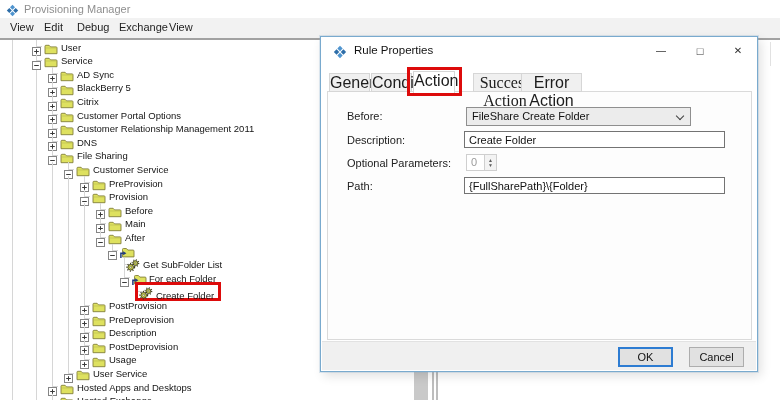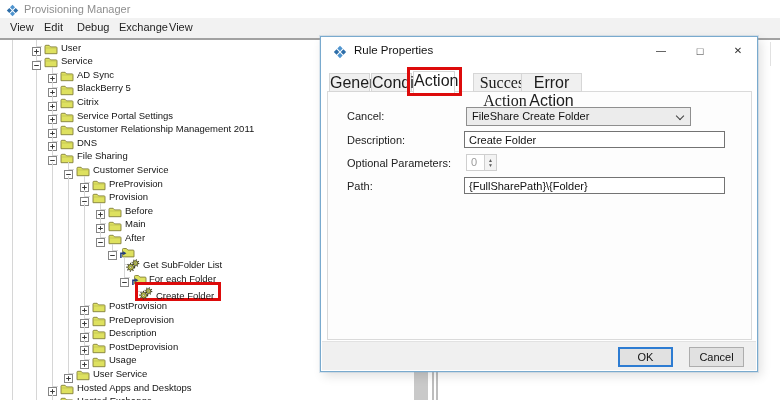--- a/index.html
+++ b/index.html
@@ -164,21 +164,21 @@
       <div class="g-h" style="left: 52px; top: 6.3px; width: 6px;"></div>
       <span class="expander" style="left: 47.5px;"><svg width="9" height="9">
  <rect x="0.5" y="0.5" width="8" height="8" fill="#fff" stroke="#858585"></rect>
  <line x1="2.2" y1="4.5" x2="6.8" y2="4.5" stroke="#3a3a3a"></line>
  <line x1="4.5" y1="2.2" x2="4.5" y2="6.8" stroke="#3a3a3a"></line>
         </svg></span>
       <span class="node-icon" style="left: 60px;"><svg width="14" height="12" viewBox="0 0 14 12">
  <path d="M1 10.7 V3.2 Q1 2.3 1.9 2.3 H5.1 L6.6 3.9 H12.1 Q13 3.9 13 4.8 V10.7 Z" fill="#dee15f" stroke="#83803c" stroke-width="0.9"></path>
  <path d="M1.5 5 H12.5" stroke="#bcbf55" stroke-width="0.7"></path>
         </svg></span>
-      <span class="tree-label" style="left: 77px;">Service Portal Settings</span>
+      <span class="tree-label" style="left: 77px;">Customer Portal Options</span>
     </div>
     <div class="tree-row" style="top: 81.6px;">
       <div class="g-v" style="left: 52px; top: 0px; height: 100%;"></div>
       <div class="g-h" style="left: 52px; top: 6.3px; width: 6px;"></div>
       <span class="expander" style="left: 47.5px;"><svg width="9" height="9">
  <rect x="0.5" y="0.5" width="8" height="8" fill="#fff" stroke="#858585"></rect>
  <line x1="2.2" y1="4.5" x2="6.8" y2="4.5" stroke="#3a3a3a"></line>
  <line x1="4.5" y1="2.2" x2="4.5" y2="6.8" stroke="#3a3a3a"></line>
         </svg></span>
       <span class="node-icon" style="left: 60px;"><svg width="14" height="12" viewBox="0 0 14 12">
@@ -517,21 +517,21 @@
   <span id="dlg-title">Rule Properties</span>
   <span class="win-btn" style="left:329px">—</span>
   <span class="win-btn" style="left:368px; font-size:11px">□</span>
   <span class="win-btn" style="left:406px">✕</span>
 
   <div id="tab-strip"></div>
   <div id="tab-page"></div>
   <div id="tab-red-box"></div>
 
   <div id="fields">
-      <span class="fld-label" style="top: 73px;">Cancel:</span>
+      <span class="fld-label" style="top: 73px;">Before:</span>
       <div class="fld-combo" style="top: 70px;">FileShare Create Folder<span class="combo-arrow"></span></div>
       <span class="fld-label" style="top: 97px;">Description:</span>
       <input class="fld-input" value="Create Folder" style="top: 94px;">
       <span class="fld-label" style="top: 120px;">Optional Parameters:</span>
       <div class="fld-spinner" style="top: 117px;">
         <span class="spin-val">0</span>
       <span class="spin-btns">
       <span>▲</span>
       <span>▼</span>
         </span>

